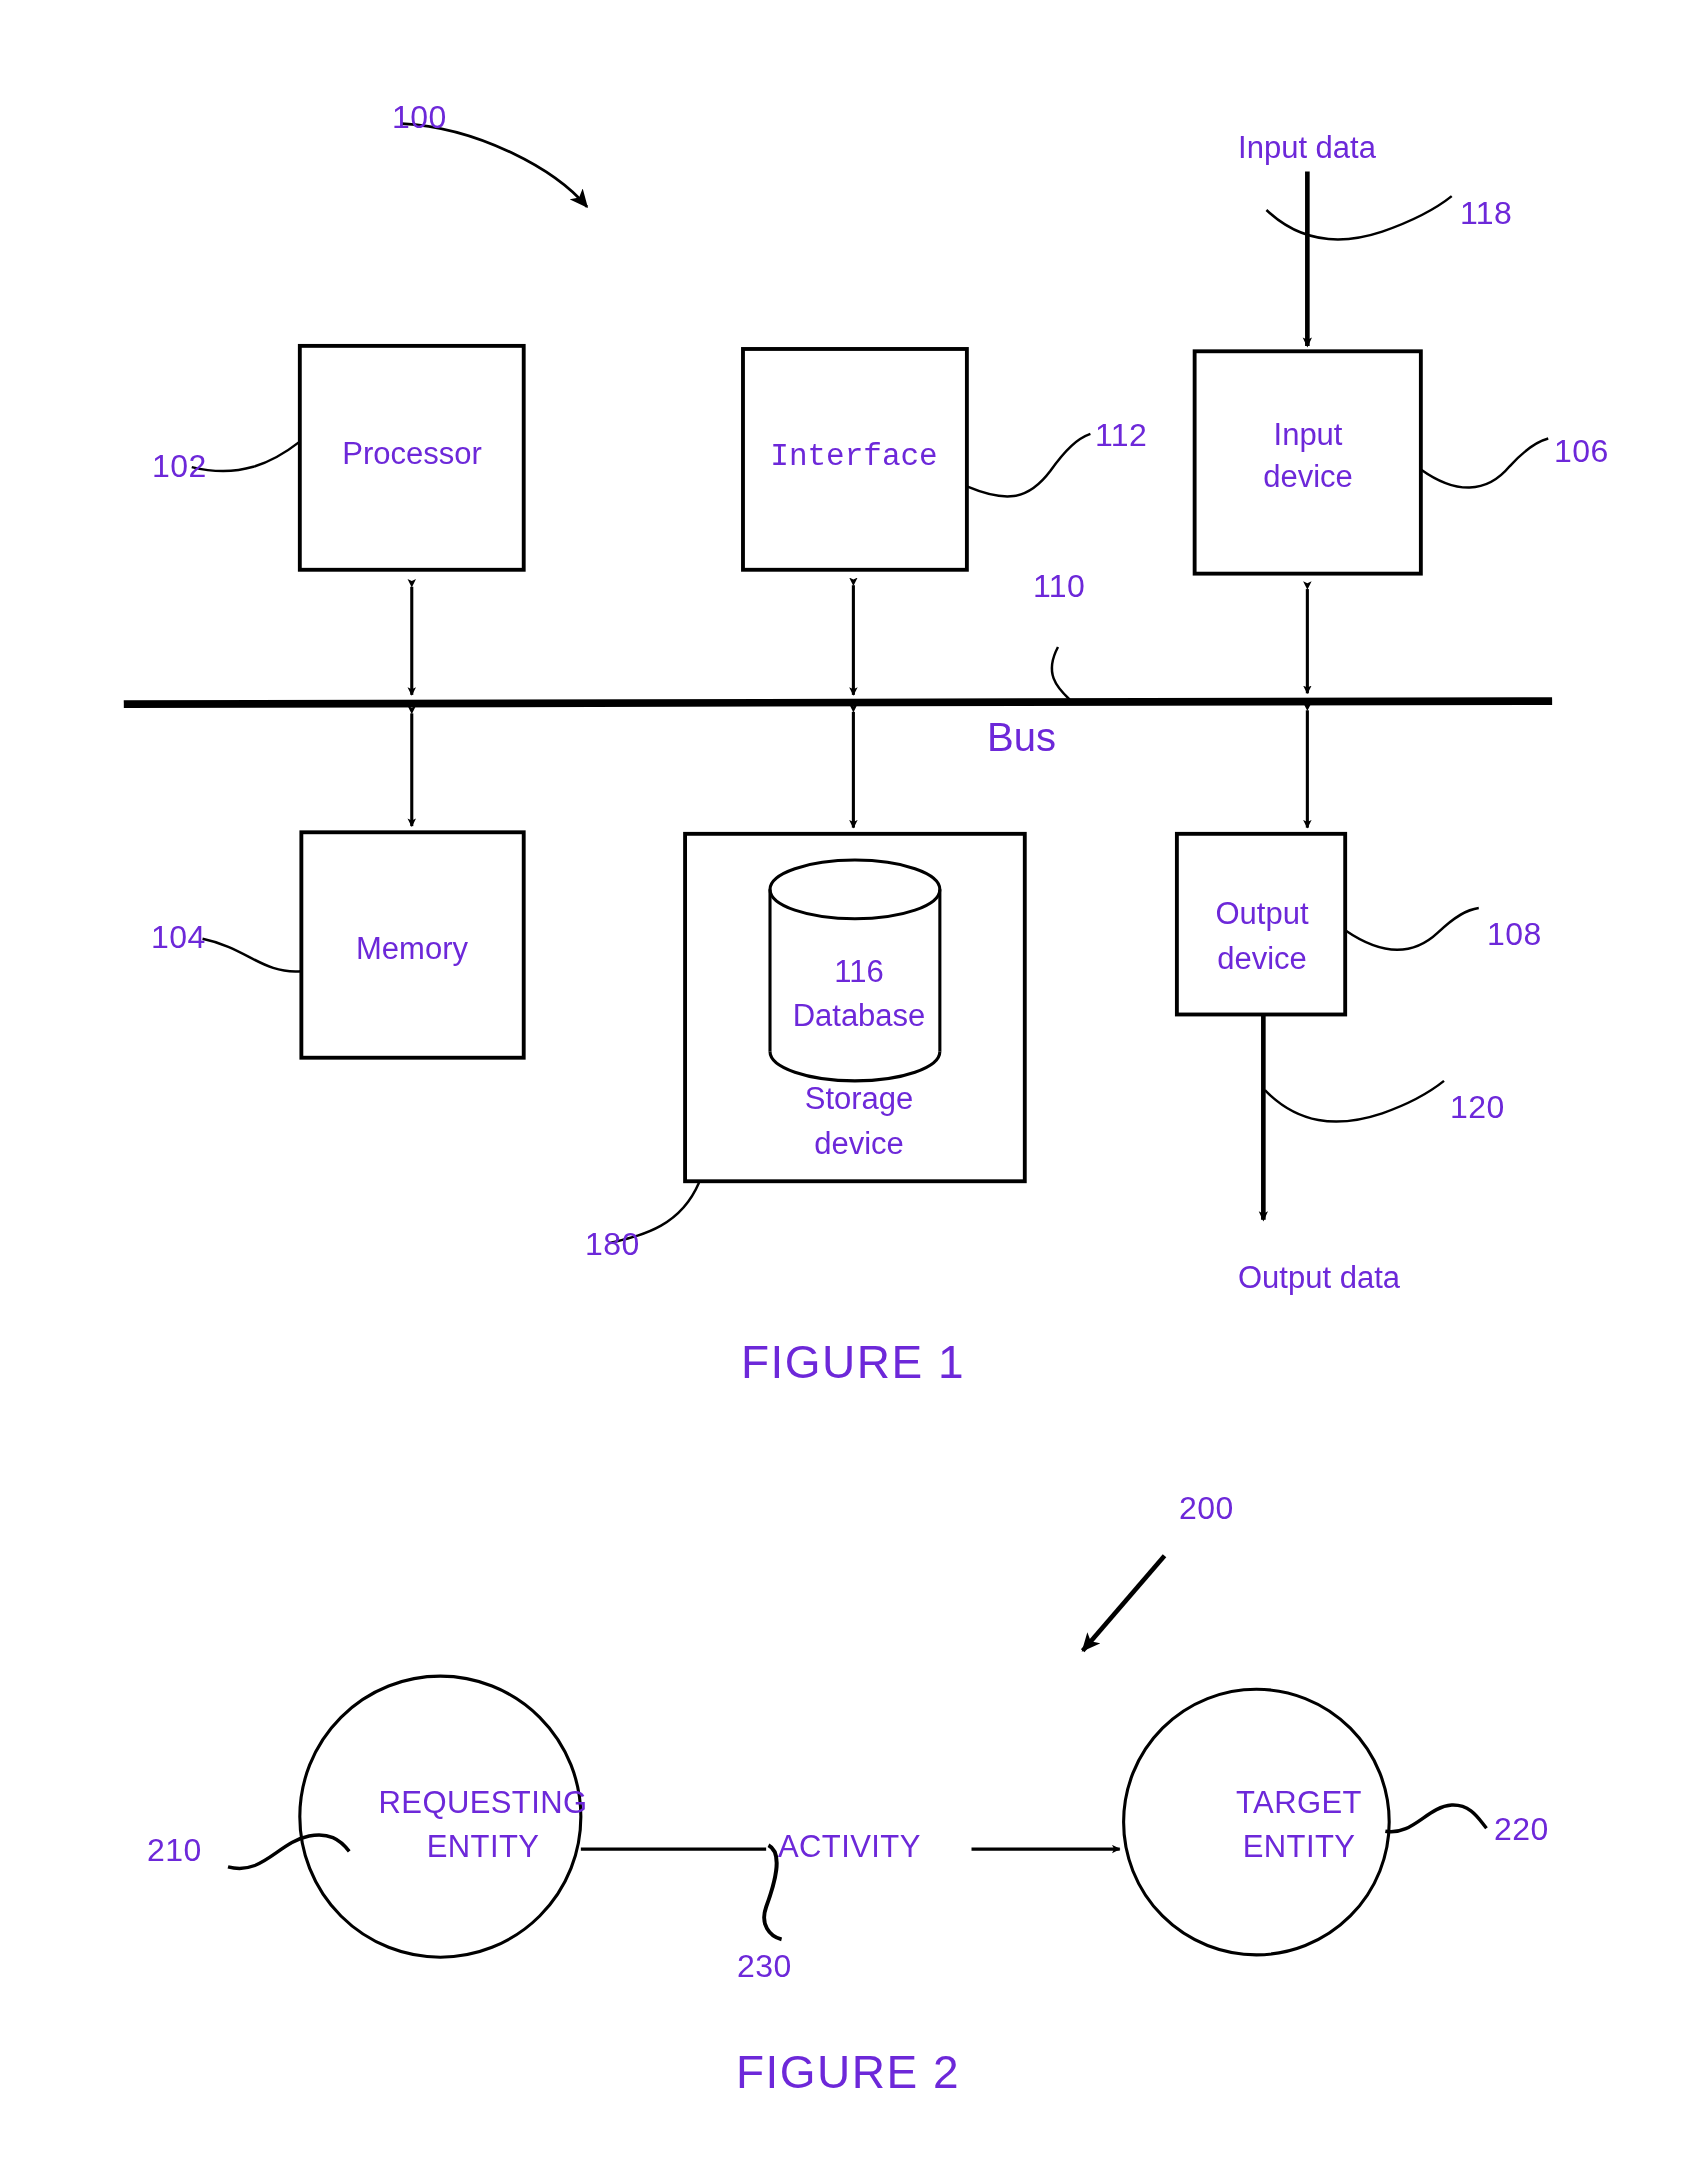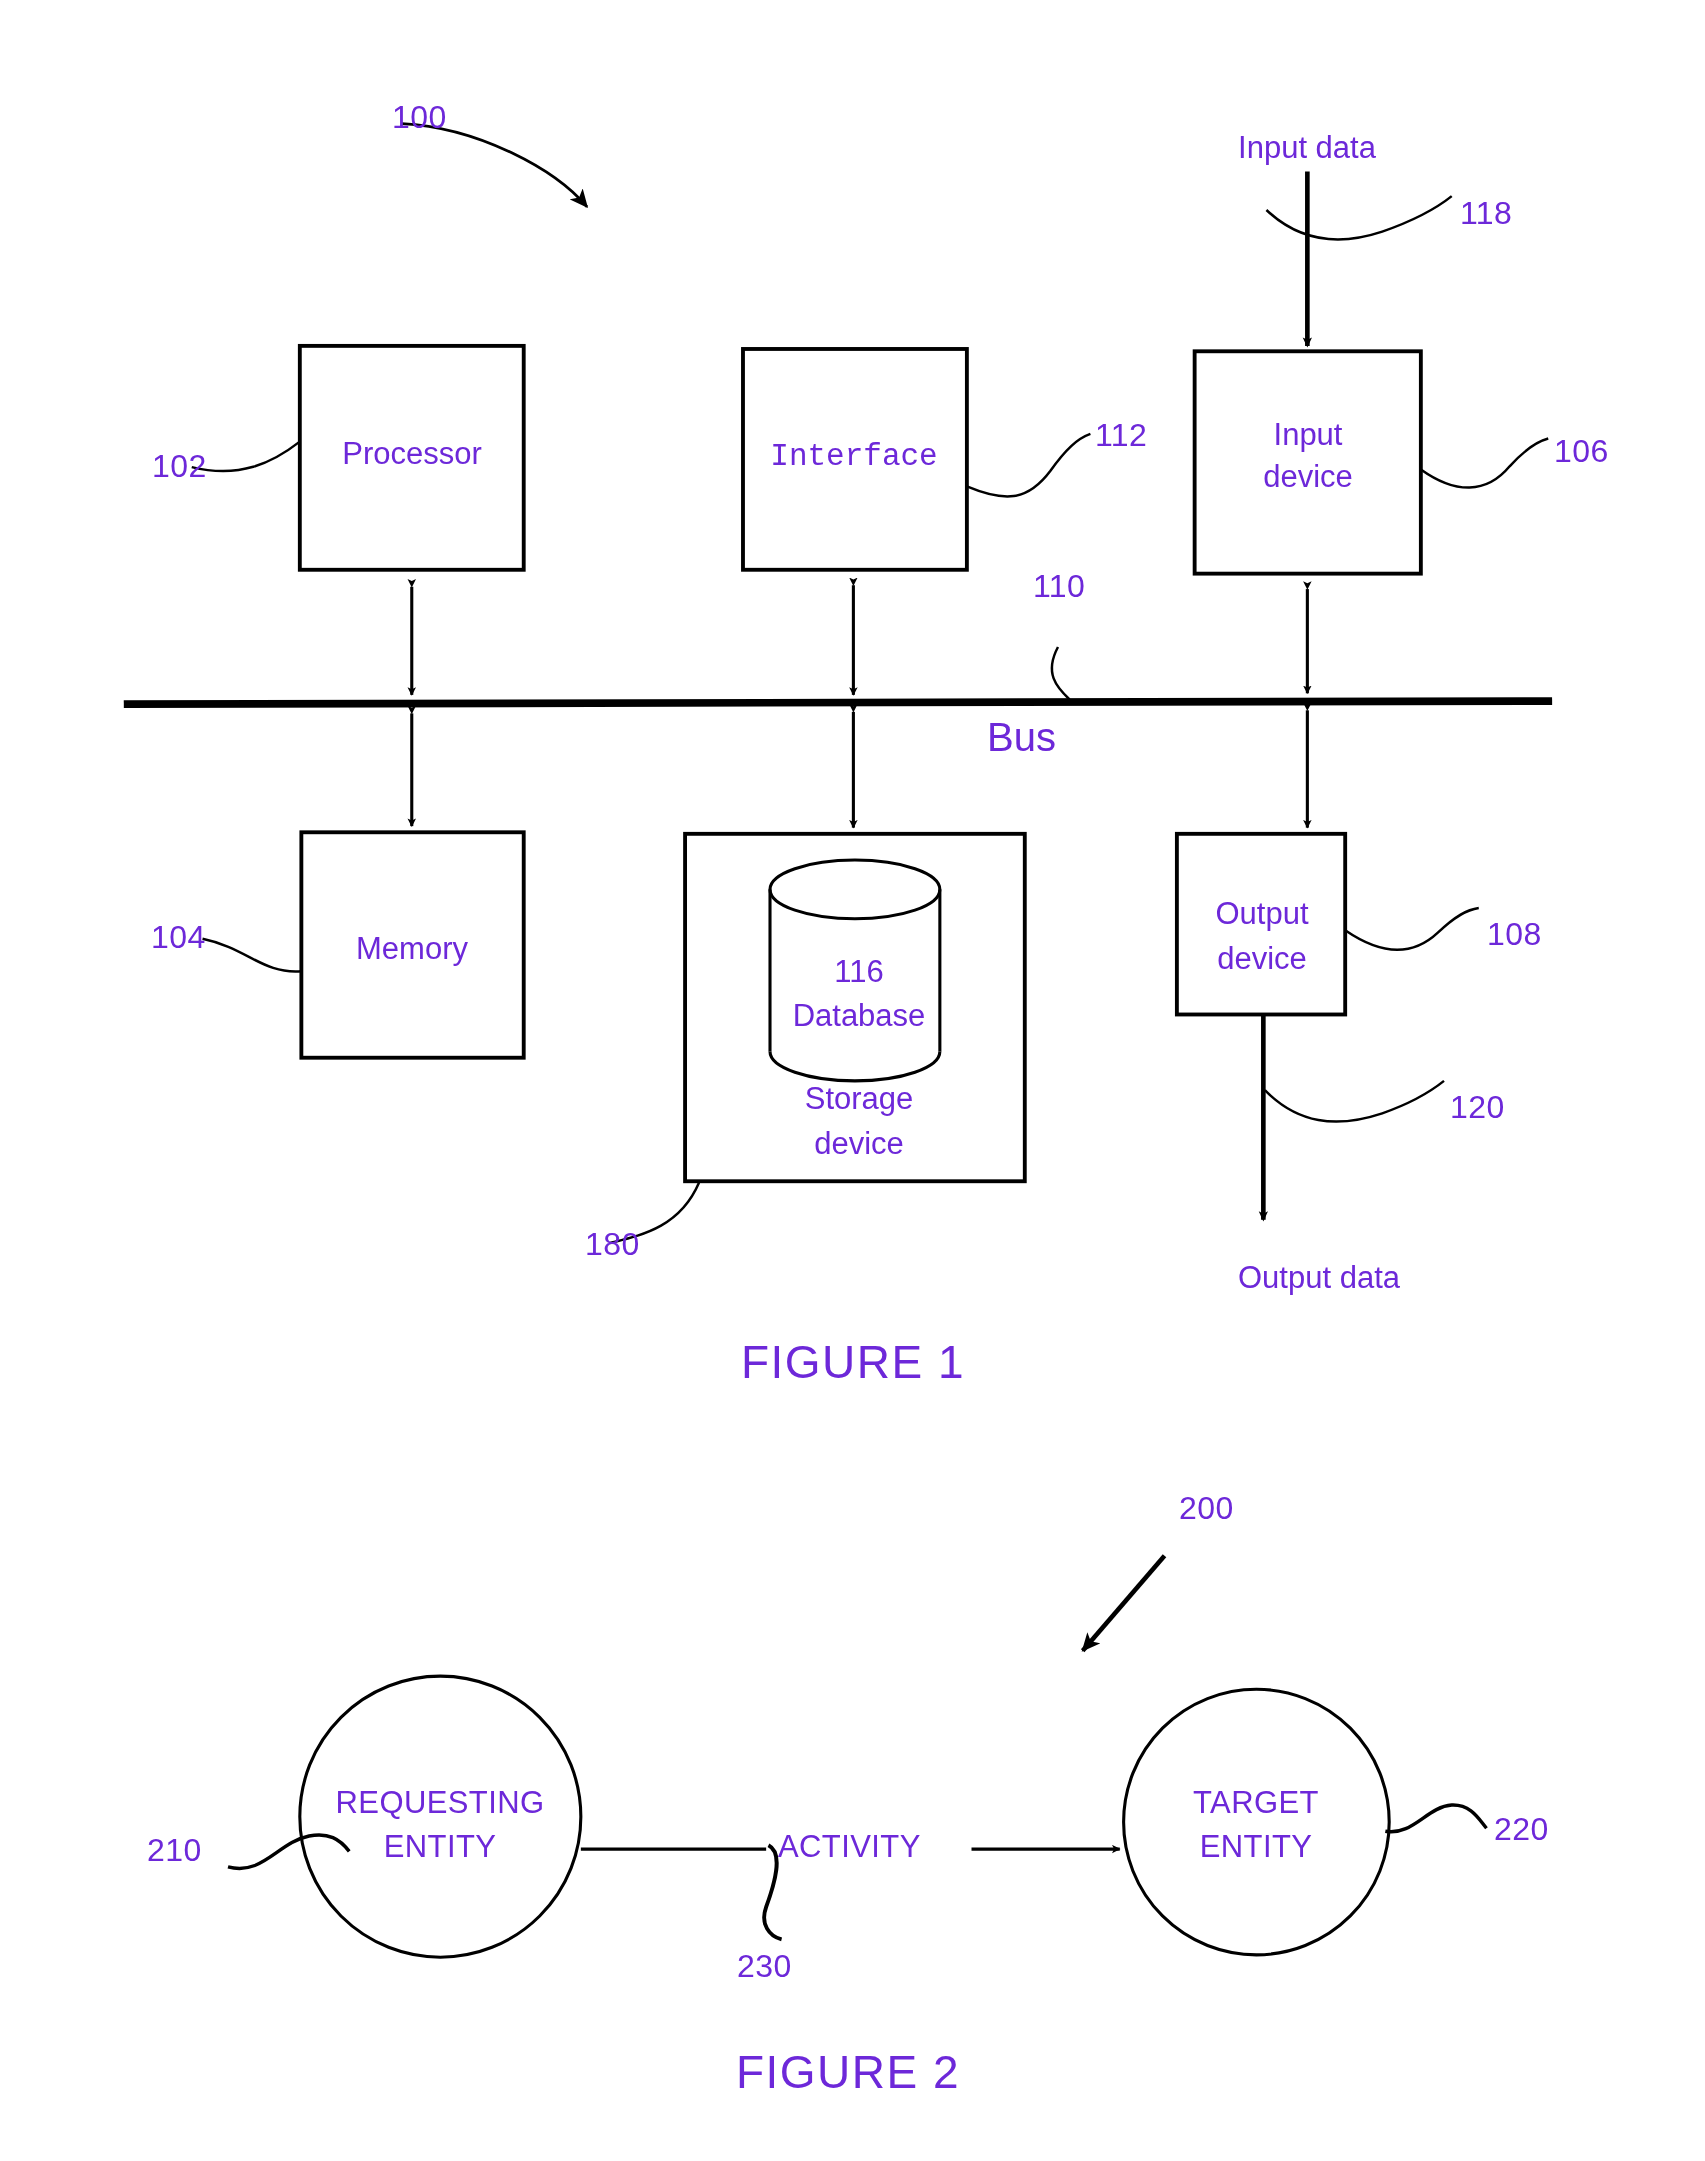--- a/index.html
+++ b/index.html
@@ -47,20 +47,21 @@
     font-size: 40px;
   }
   .fig-caption {
     font-size: 46px;
     letter-spacing: 1.5px;
   }
   .entity-label {
     font-size: 31px;
     text-align: left;
     letter-spacing: 0.4px;
+    margin-left: 43px;
   }
   .activity-label {
     font-size: 31px;
     letter-spacing: 0.4px;
   }
   .center-x {
     transform: translateX(-50%);
   }
 </style>
 </head>

